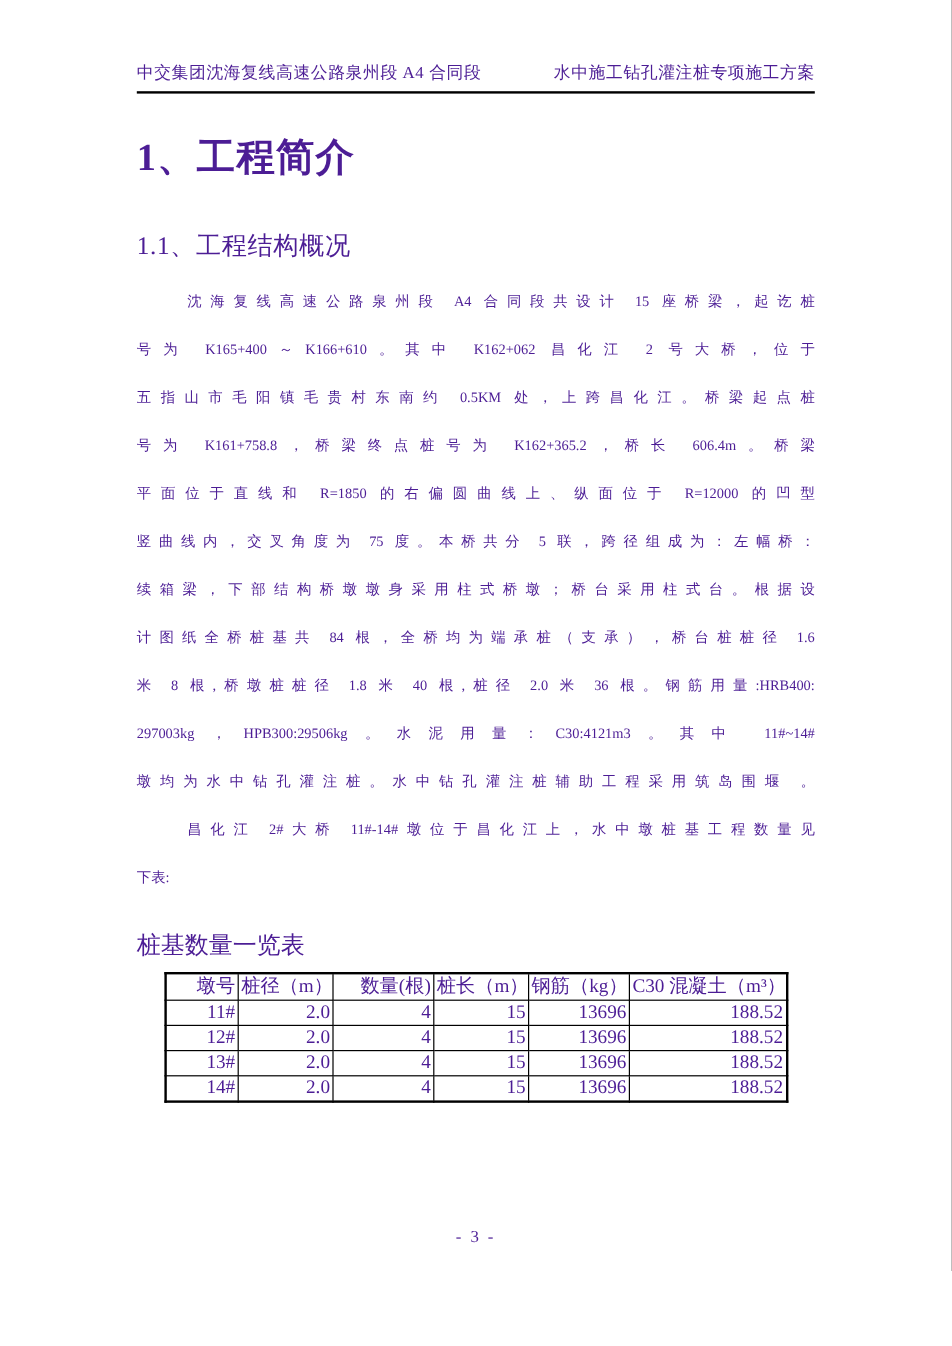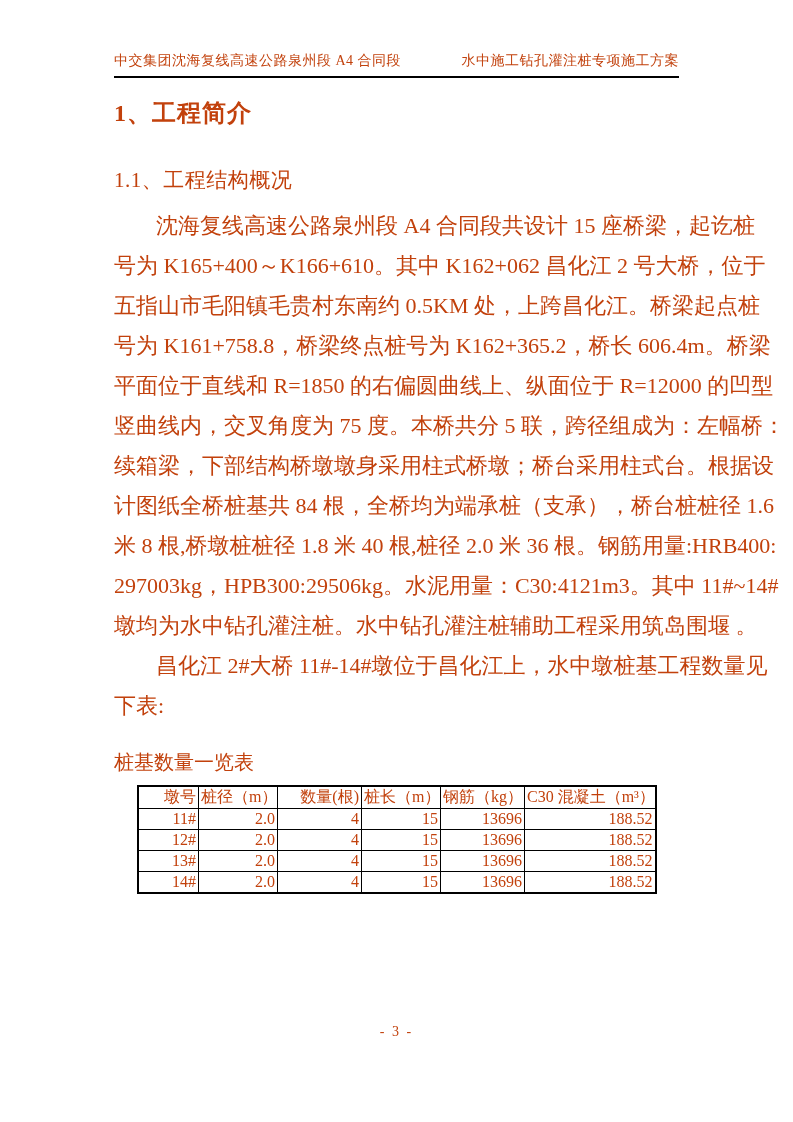--- a/index.html
+++ b/index.html
@@ -3,54 +3,54 @@
 <meta charset="utf-8">
 <style>
   * { margin: 0; padding: 0; box-sizing: border-box; }
   html, body { background: #888; }
   .page {
     position: relative;
     width: 793px;
     height: 1122px;
     margin: 0 auto;
     background: #fff;
-    color: #c2410c;
+    color: #4c1d95;
     font-family: "Liberation Serif", "DejaVu Serif", serif;
     overflow: hidden;
   }
   .content { padding: 0 114px; }
 
   
   .doc-header {
     display: flex;
     justify-content: space-between;
     align-items: flex-end;
     margin-top: 52px;
     padding-bottom: 6px;
     border-bottom: 2px solid #000;
     font-size: 14px;
     letter-spacing: 0.5px;
   }
 
   
   .h1 {
-    margin-top: 19px;
-    font-size: 24px;
+    margin-top: 32px;
+    font-size: 32px;
     font-weight: bold;
     letter-spacing: 1px;
   }
   .h2 {
     margin-top: 37px;
     font-size: 21px;
     font-weight: normal;
     letter-spacing: 0.5px;
   }
 
   
-  .body-text { margin-top: 12px; font-size: 22px; font-family: Liberation Serif, serif; }
+  .body-text { margin-top: 12px; font-size: 12px; font-family: Liberation Serif, serif; }
   .line {
     height: 40px;
     line-height: 40px;
     text-align: justify;
     text-align-last: justify;
     white-space: nowrap;
   }
   .line.indent { padding-left: 42px; }
   .line.plain { text-align: center; text-align-last: left; }
 

